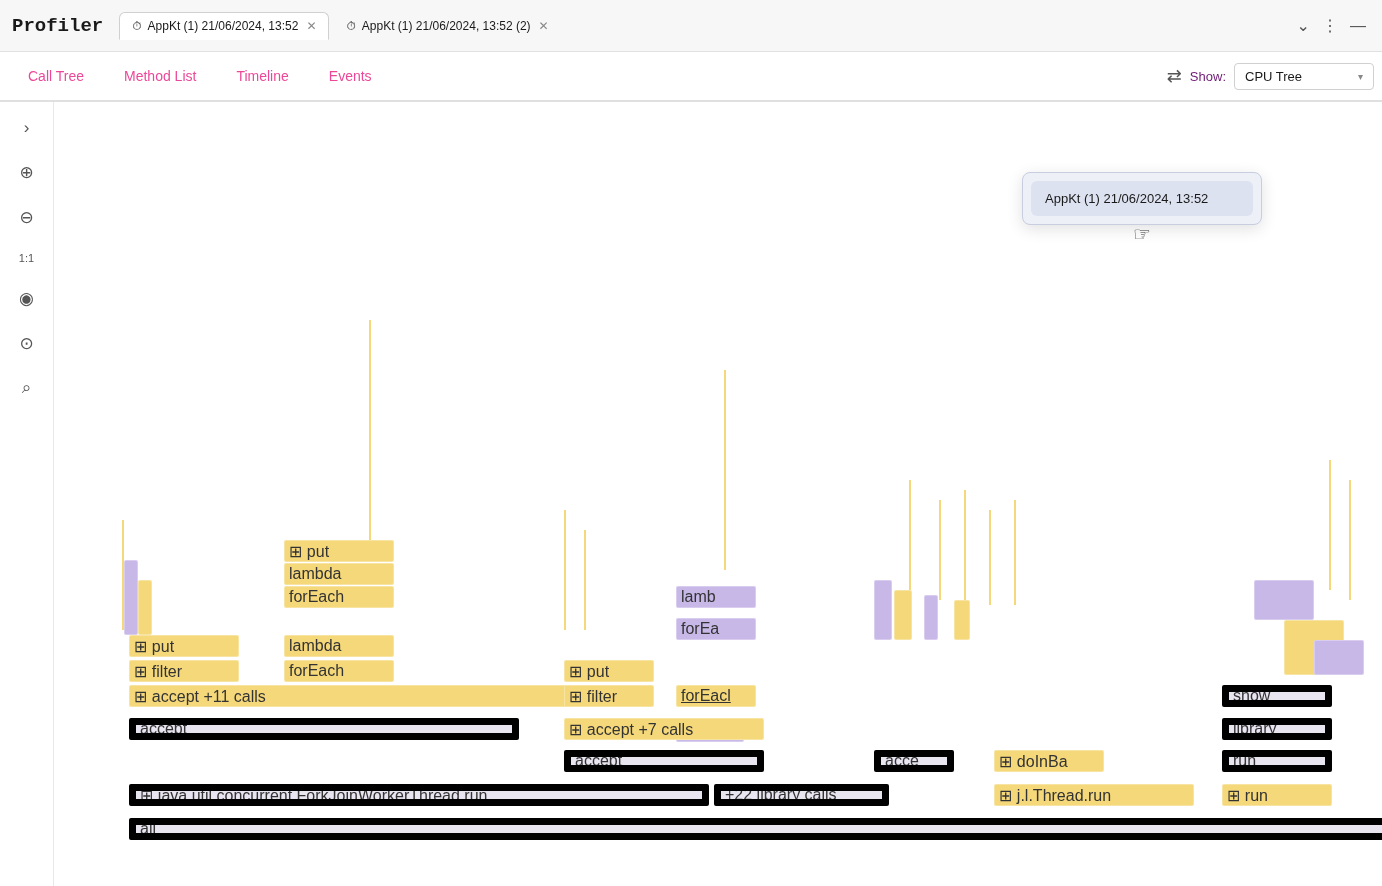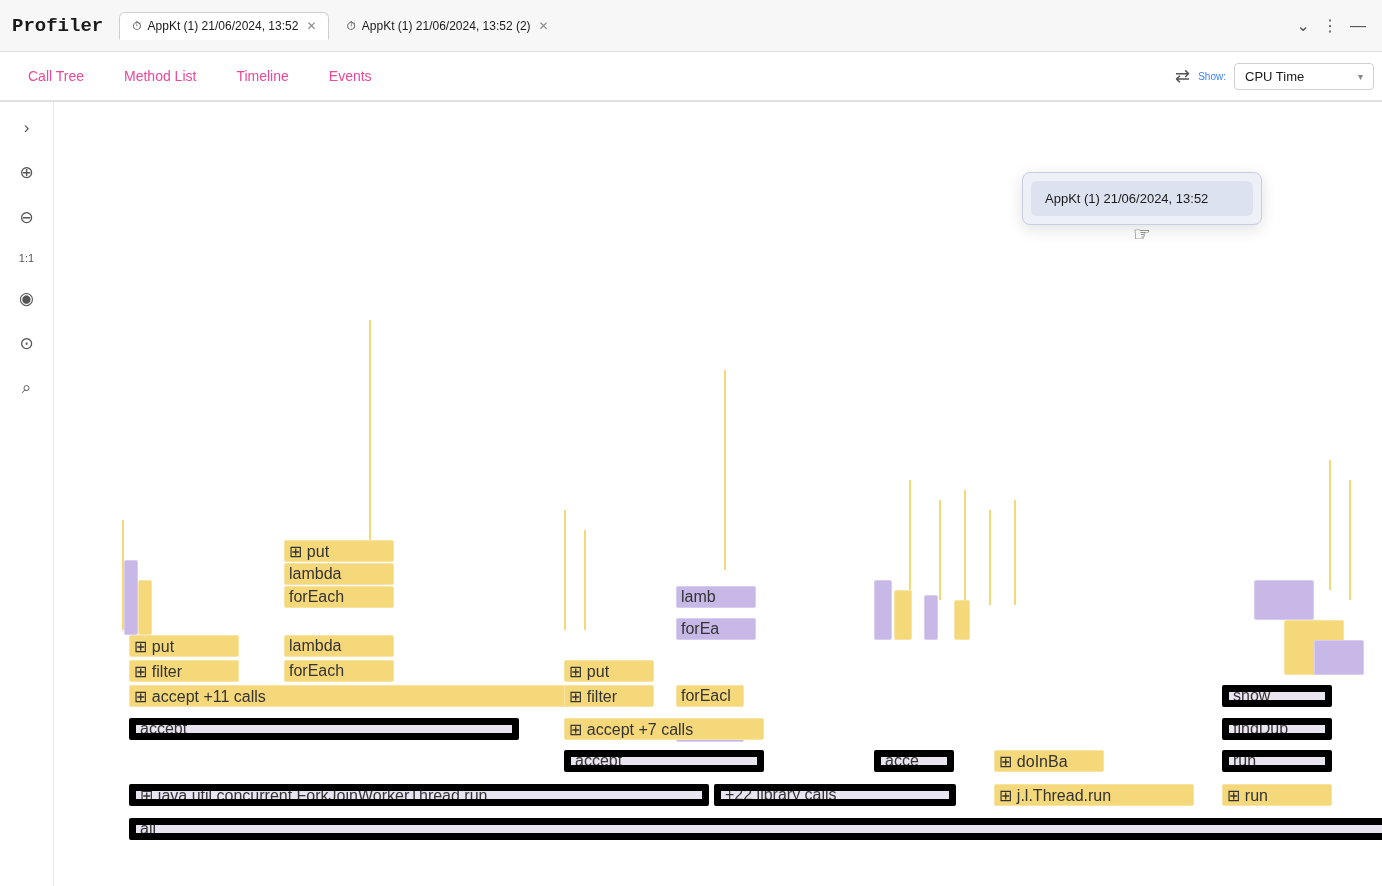--- a/index.html
+++ b/index.html
@@ -33,21 +33,21 @@
     }
     .nav-tab {
       padding: 14px 20px; font-size: 14px; cursor: pointer;
       border-bottom: 2px solid transparent; margin-bottom: -2px;
       white-space: nowrap; color: #ec4899;
     }
     .nav-tab.active { color: #1a1a1a; border-bottom-color: #1a1a1a; font-weight: 500; }
     .nav-spacer { flex: 1; }
     .nav-right { display: flex; align-items: center; gap: 8px; }
     .swap-btn { background: none; border: none; cursor: pointer; font-size: 18px; color: #555; }
-    .show-label { font-size: 10px; color: #3b82f6; }
+    .show-label { font-size: 13px; color: #701a75; }
     .show-select {
       display: flex; align-items: center; gap: 4px;
       border: 1px solid #d0d0d0; border-radius: 4px; padding: 5px 10px;
       cursor: pointer; font-size: 13px; min-width: 140px; justify-content: space-between;
       background: #fff;
     }
     .show-select-arrow { font-size: 10px; color: #888; }
 
     
     .dropdown {
@@ -135,21 +135,21 @@
     <span>Timeline</span>
   </div>
   <div class="nav-tab">
     <span>Events</span>
   </div>
   <div class="nav-spacer"></div>
   <div class="nav-right">
     <button class="swap-btn">⇄</button>
     <span class="show-label">Show:</span>
     <div class="show-select">
-      <span>CPU Time</span>
+      <span>CPU Tree</span>
       <span class="show-select-arrow">▾</span>
     </div>
   </div>
 
   <div class="dropdown">
     <div class="dropdown-item selected">
       <span>AppKt (1) 21/06/2024, 13:52</span>
     </div>
     <span class="dropdown-cursor">☞</span>
   </div>
@@ -184,34 +184,34 @@
         <div class="flame-block flame-yellow" style="left: 230px; top: 438px; width: 110px;">⊞ put</div>
         <div class="flame-block flame-yellow" style="left: 230px; top: 461px; width: 110px;">lambda</div>
         <div class="flame-block flame-yellow" style="left: 230px; top: 484px; width: 110px;">forEach</div>
         <div class="flame-block flame-yellow" style="left: 75px; top: 533px; width: 110px;">⊞ put</div>
         <div class="flame-block flame-yellow" style="left: 230px; top: 533px; width: 110px;">lambda</div>
         <div class="flame-block flame-yellow" style="left: 75px; top: 558px; width: 110px;">⊞ filter</div>
         <div class="flame-block flame-yellow" style="left: 230px; top: 558px; width: 110px;">forEach</div>
         <div class="flame-block flame-yellow" style="left: 75px; top: 583px; width: 458px;">⊞ accept +11 calls</div>
         <div class="flame-block flame-outline" style="left: 75px; top: 616px; width: 390px;">accept</div>
         <div class="flame-block flame-outline" style="left: 75px; top: 682px; width: 580px;">⊞ java.util.concurrent.ForkJoinWorkerThread.run</div>
-        <div class="flame-block flame-outline" style="left: 660px; top: 682px; width: 242px;">+22 library calls</div>
+        <div class="flame-block flame-outline" style="left: 660px; top: 682px; width: 175px;">+22 library calls</div>
         <div class="flame-block flame-outline" style="left: 75px; top: 716px; width: 1260px;">all</div>
         <div class="flame-block flame-purple" style="left: 622px; top: 484px; width: 80px;">lamb</div>
         <div class="flame-block flame-purple" style="left: 622px; top: 516px; width: 80px;">forEa</div>
         <div class="flame-block flame-yellow" style="left: 510px; top: 558px; width: 90px;">⊞ put</div>
         <div class="flame-block flame-purple" style="left: 622px; top: 584px; width: 68px; margin-top: 34px;">lambc</div>
         <div class="flame-block flame-yellow" style="left: 510px; top: 583px; width: 90px;">⊞ filter</div>
-        <div class="flame-block flame-yellow" style="left: 622px; top: 583px; width: 68px;">forEacl</div>
+        <div class="flame-block flame-yellow" style="left: 622px; top: 583px; width: 80px; text-decoration: underline;">forEacl</div>
         <div class="flame-block flame-yellow" style="left: 510px; top: 616px; width: 200px;">⊞ accept +7 calls</div>
         <div class="flame-block flame-outline" style="left: 510px; top: 648px; width: 200px;">accept</div>
         <div class="flame-block flame-outline" style="left: 820px; top: 648px; width: 80px;">acce</div>
         <div class="flame-block flame-yellow" style="left: 940px; top: 648px; width: 110px;">⊞ doInBa</div>
         <div class="flame-block flame-outline" style="left: 1168px; top: 583px; width: 110px;">show</div>
-        <div class="flame-block flame-outline" style="left: 1168px; top: 616px; width: 110px;">findDup</div>
+        <div class="flame-block flame-outline" style="left: 1168px; top: 616px; width: 110px;">library</div>
         <div class="flame-block flame-outline" style="left: 1168px; top: 648px; width: 110px;">run</div>
         <div class="flame-block flame-yellow" style="left: 940px; top: 682px; width: 200px;">⊞ j.l.Thread.run</div>
         <div class="flame-block flame-yellow" style="left: 1168px; top: 682px; width: 110px;">⊞ run</div>
         <div class="flame-block flame-purple" style="left: 820px; top: 478px; width: 18px; height: 60px; font-size: 0px;"></div>
         <div class="flame-block flame-yellow" style="left: 840px; top: 488px; width: 18px; height: 50px; font-size: 0px;"></div>
         <div class="flame-block flame-purple" style="left: 870px; top: 493px; width: 14px; height: 45px; font-size: 0px;"></div>
         <div class="flame-block flame-yellow" style="left: 900px; top: 498px; width: 16px; height: 40px; font-size: 0px;"></div>
         <div class="flame-block flame-purple" style="left: 1200px; top: 478px; width: 60px; height: 40px; font-size: 0px;"></div>
         <div class="flame-block flame-yellow" style="left: 1230px; top: 518px; width: 60px; height: 55px; font-size: 0px;"></div>
         <div class="flame-block flame-purple" style="left: 1260px; top: 538px; width: 50px; height: 35px; font-size: 0px;"></div>

